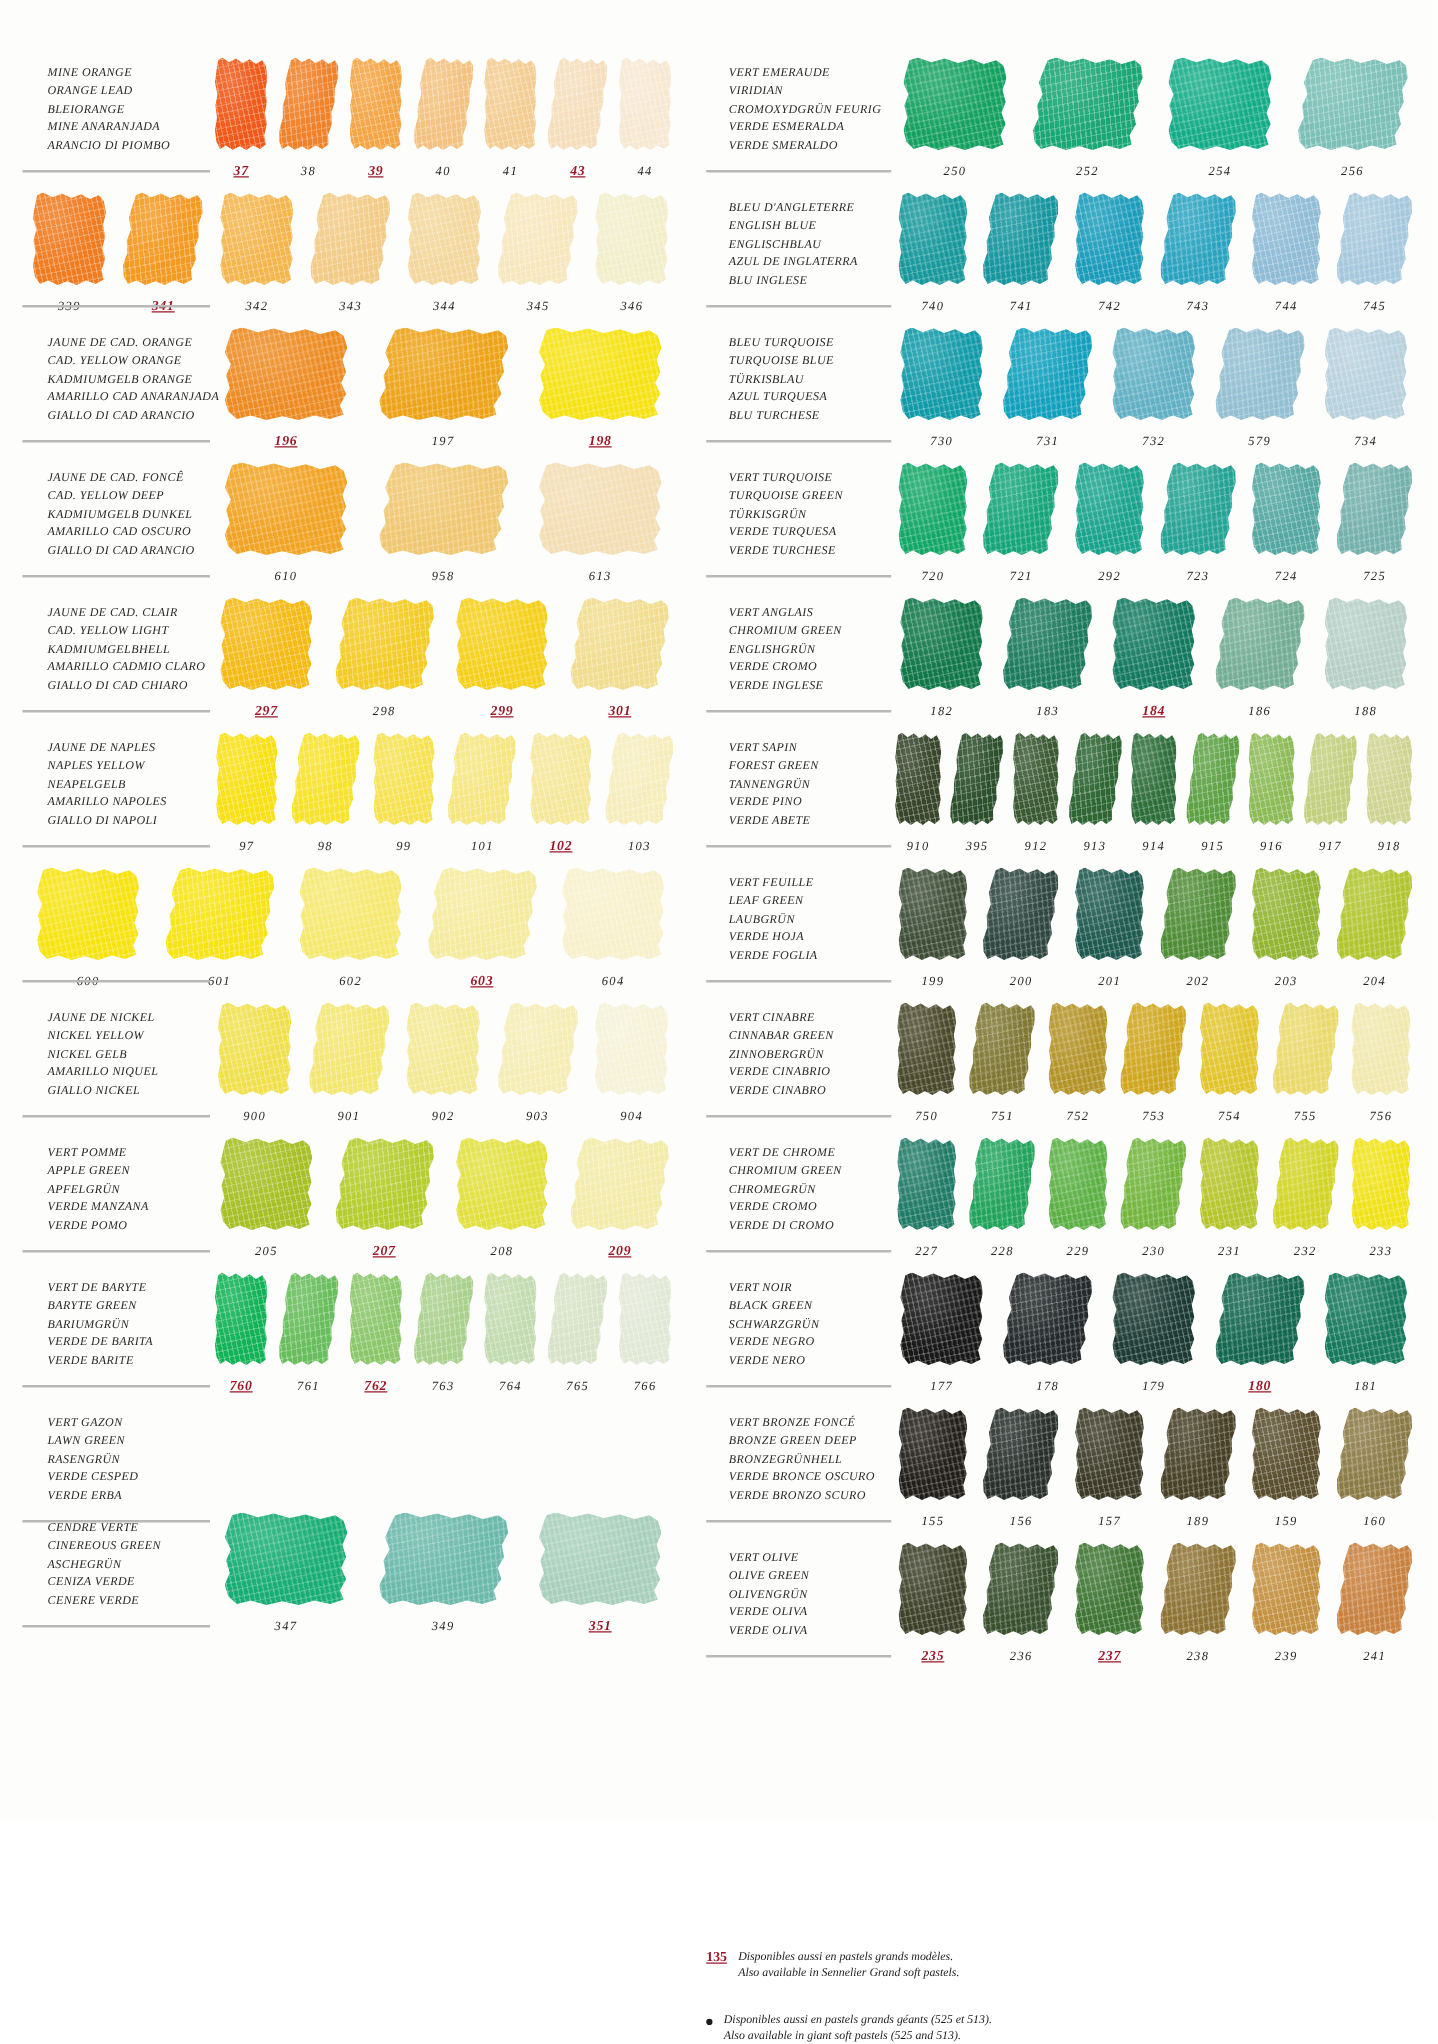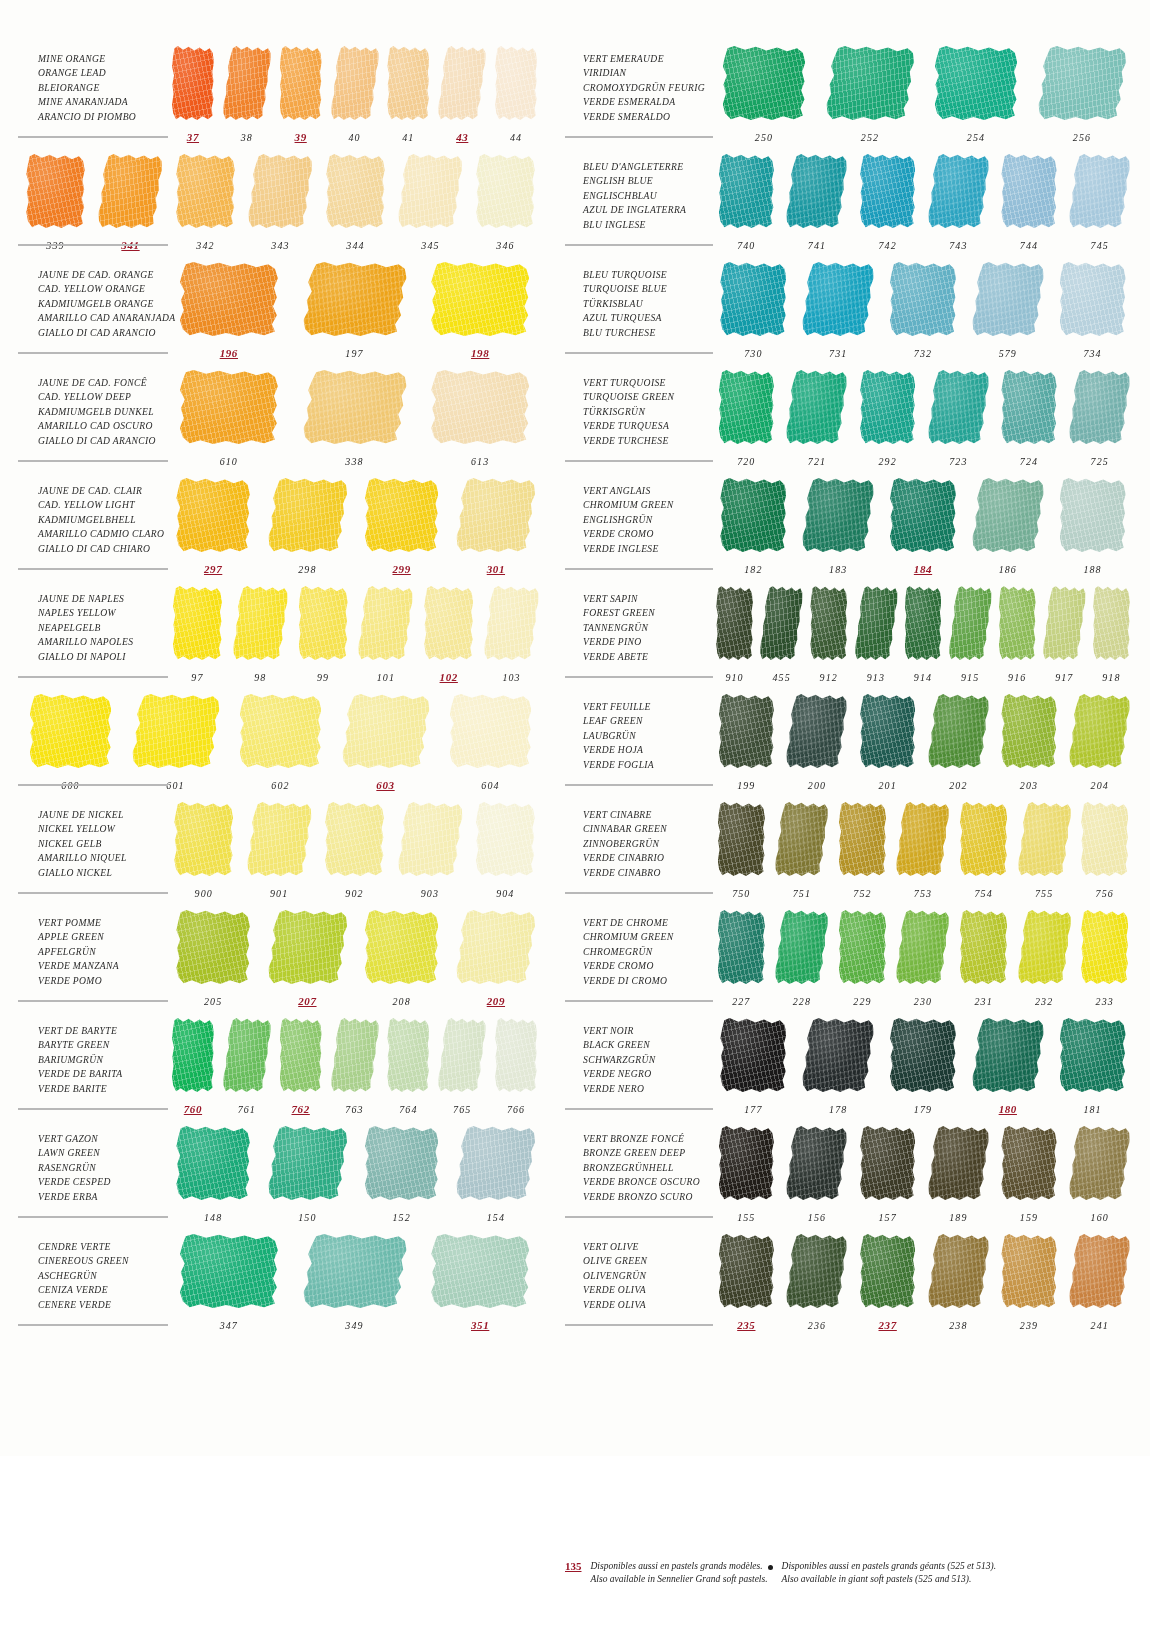--- a/index.html
+++ b/index.html
@@ -140,21 +140,22 @@
   .col-left .rule  { width: 150px; }
   .col-right .rule { width: 148px; }
 
   
   .footer {
     position: absolute;
     left: 565px;
     top: 1560px;
     width: 580px;
     display: flex;
-    flex-direction: row;
+    flex-direction: column;
+    gap: 24px;
     font-size: 9.5px;
     font-style: italic;
     color: #1c1c1c;
     line-height: 13px;
   }
   .legend-item {
     display: flex;
     flex-direction: row;
     align-items: flex-start;
     gap: 9px;
@@ -355,21 +356,21 @@
                 </div>
               </div>
               <div class="swatch-cell">
                 <div class="swatch">
                   <div class="chalk" style="background: rgb(243, 221, 179);"></div>
                 </div>
               </div>
             </div>
             <div class="code-row">
               <div class="code-cell">610</div>
-              <div class="code-cell">338</div>
+              <div class="code-cell">958</div>
               <div class="code-cell">613</div>
             </div>
           </div>
         </div>
         <div class="rule" style="top: 96px;"></div>
       </div>
       <div class="family">
         <div class="family-inner">
           <div class="names">
             <div>JAUNE DE CAD. CLAIR</div>
@@ -658,50 +659,20 @@
       </div>
       <div class="family">
         <div class="family-inner">
           <div class="names">
             <div>VERT GAZON</div>
             <div>LAWN GREEN</div>
             <div>RASENGRÜN</div>
             <div>VERDE CESPED</div>
             <div>VERDE ERBA</div>
           </div>
-          <div class="swatch-area">
-            <div class="swatch-row">
-              <div class="swatch-cell">
-                <div class="swatch">
-                  <div class="chalk" style="background: rgb(26, 169, 120);"></div>
-                </div>
-              </div>
-              <div class="swatch-cell">
-                <div class="swatch slant">
-                  <div class="chalk" style="background: rgb(46, 171, 132);"></div>
-                </div>
-              </div>
-              <div class="swatch-cell">
-                <div class="swatch">
-                  <div class="chalk" style="background: rgb(130, 181, 174);"></div>
-                </div>
-              </div>
-              <div class="swatch-cell">
-                <div class="swatch slant">
-                  <div class="chalk" style="background: rgb(171, 196, 202);"></div>
-                </div>
-              </div>
-            </div>
-            <div class="code-row">
-              <div class="code-cell">148</div>
-              <div class="code-cell">150</div>
-              <div class="code-cell">152</div>
-              <div class="code-cell">154</div>
-            </div>
-          </div>
         </div>
         <div class="rule" style="top: 96px;"></div>
       </div>
       <div class="family">
         <div class="family-inner">
           <div class="names">
             <div>CENDRE VERTE</div>
             <div>CINEREOUS GREEN</div>
             <div>ASCHEGRÜN</div>
             <div>CENIZA VERDE</div>
@@ -1034,21 +1005,21 @@
                 </div>
               </div>
               <div class="swatch-cell">
                 <div class="swatch">
                   <div class="chalk" style="background: rgb(207, 212, 146);"></div>
                 </div>
               </div>
             </div>
             <div class="code-row">
               <div class="code-cell">910</div>
-              <div class="code-cell">455</div>
+              <div class="code-cell">395</div>
               <div class="code-cell">912</div>
               <div class="code-cell">913</div>
               <div class="code-cell">914</div>
               <div class="code-cell">915</div>
               <div class="code-cell">916</div>
               <div class="code-cell">917</div>
               <div class="code-cell">918</div>
             </div>
           </div>
         </div>

